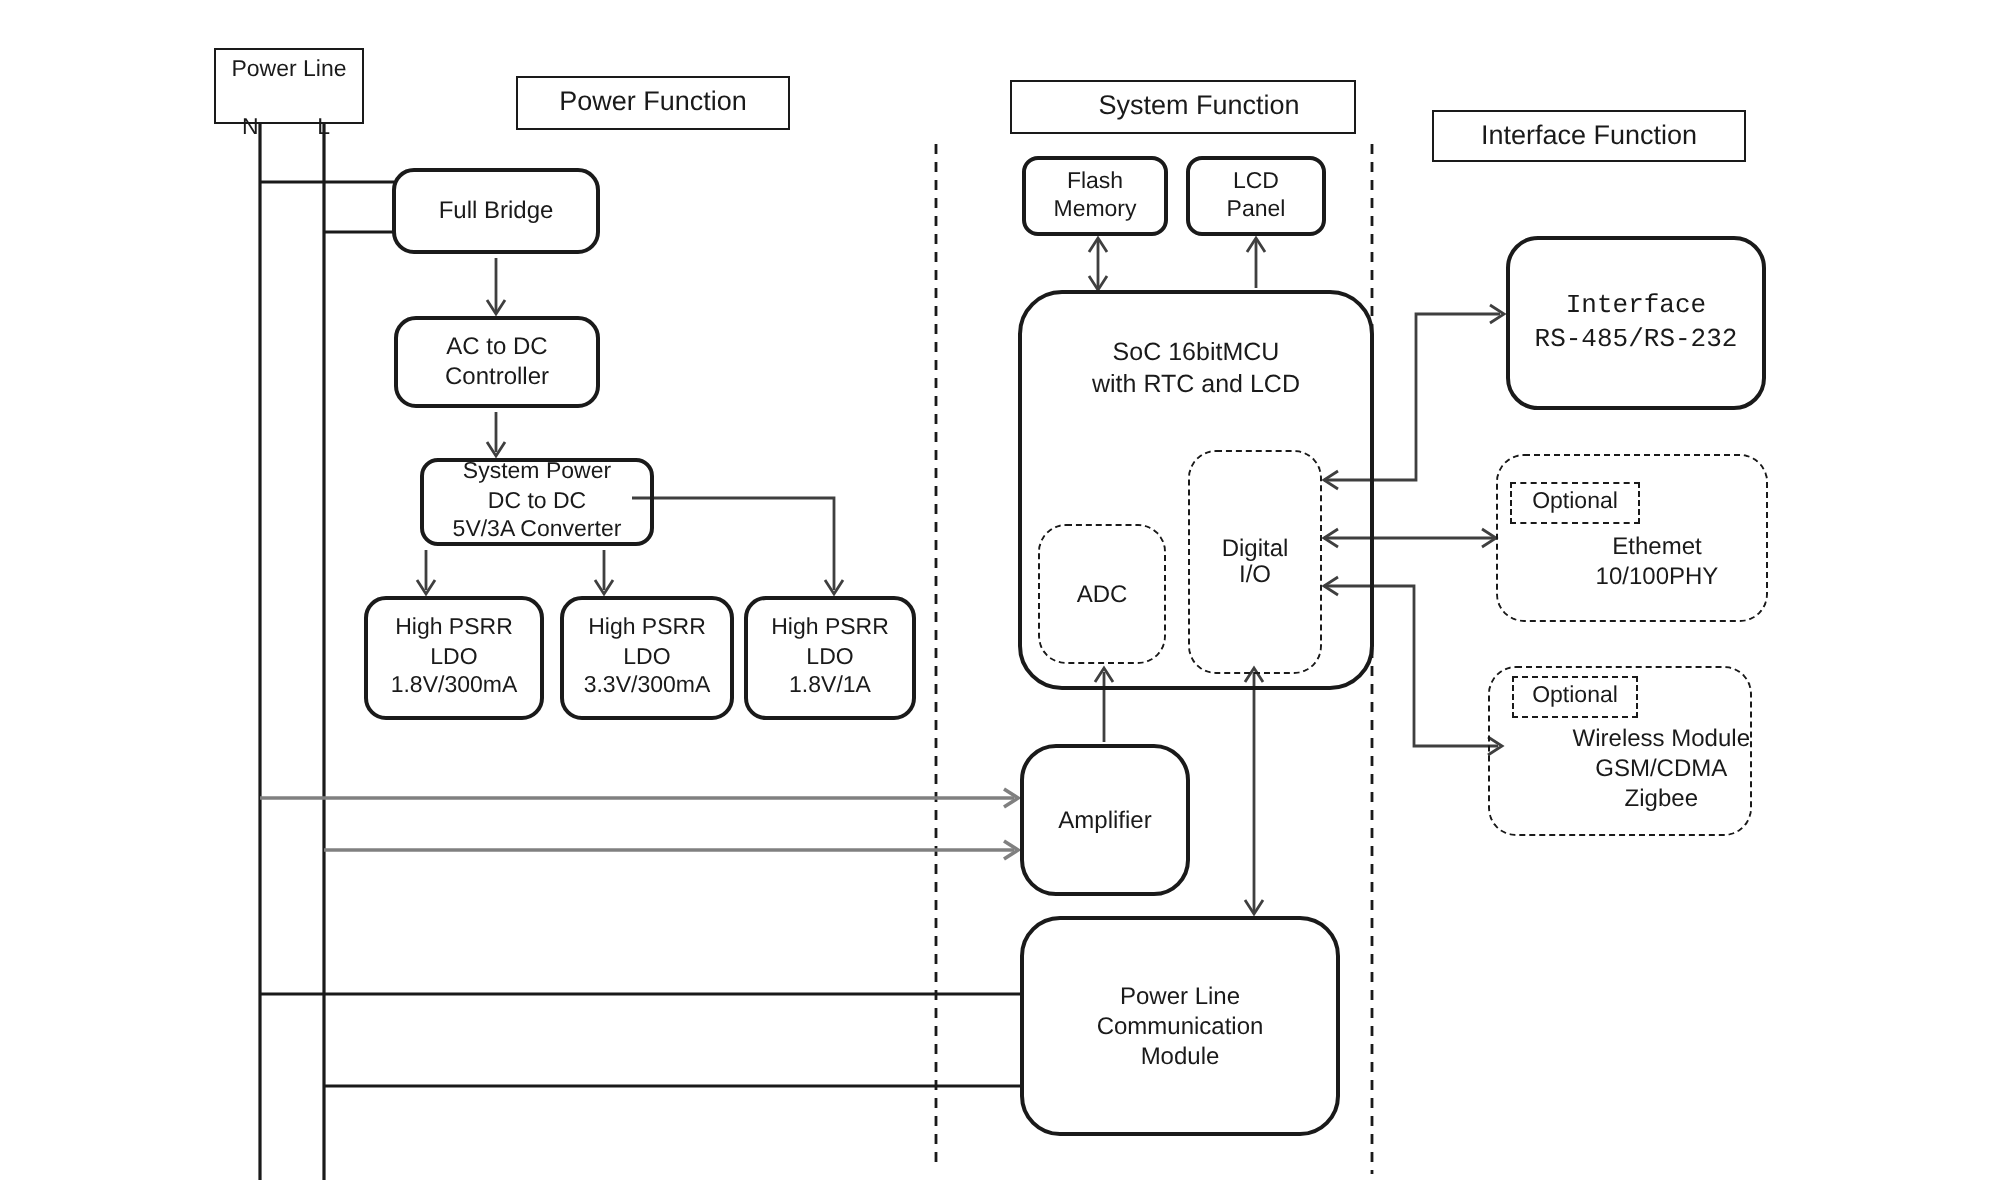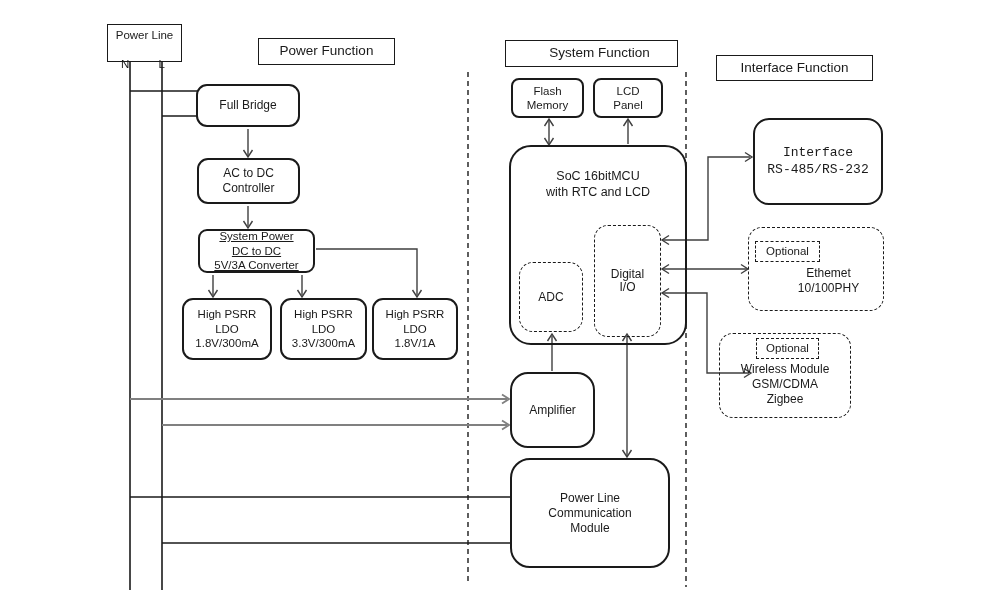--- a/index.html
+++ b/index.html
@@ -143,21 +143,21 @@
     </span>
   </div>
 
   <div class="box solid" style="left:196px;top:84px;width:104px;height:43px;">
     <span class="lbl">Full Bridge</span>
   </div>
   <div class="box solid" style="left:197px;top:158px;width:103px;height:46px;">
     <span class="lbl">AC to DC
 Controller</span>
   </div>
-  <div class="box solid small" style="left:198px;top:229px;width:117px;height:44px;border-radius:9px;text-decoration:underline;">
+  <div class="box solid small" style="left:210px;top:229px;width:117px;height:44px;border-radius:9px;">
     <span class="lbl">System Power
 DC to DC
 5V/3A Converter</span>
   </div>
   <div class="box solid small" style="left:182px;top:298px;width:90px;height:62px;">
     <span class="lbl">High PSRR
 LDO
 1.8V/300mA</span>
   </div>
   <div class="box solid small" style="left:280px;top:298px;width:87px;height:62px;">
@@ -205,21 +205,21 @@
   </div>
 
   <div class="box dashedbox topalign" style="left:748px;top:227px;width:136px;height:84px;padding-top:38px;padding-left:25px;">
     <span class="lbl">Ethemet
 10/100PHY</span>
   </div>
   <div class="box optbox" style="left:755px;top:241px;width:65px;height:21px;">
     <span class="lbl">Optional</span>
   </div>
 
-  <div class="box dashedbox topalign" style="left:719px;top:333px;width:132px;height:85px;padding-top:28px;">
+  <div class="box dashedbox topalign" style="left:744px;top:333px;width:132px;height:85px;padding-top:28px;justify-content:flex-end;">
     <span class="lbl">Wireless Module
 GSM/CDMA
 Zigbee</span>
   </div>
   <div class="box optbox" style="left:756px;top:338px;width:63px;height:21px;">
     <span class="lbl">Optional</span>
   </div>
 
 </div>
 

